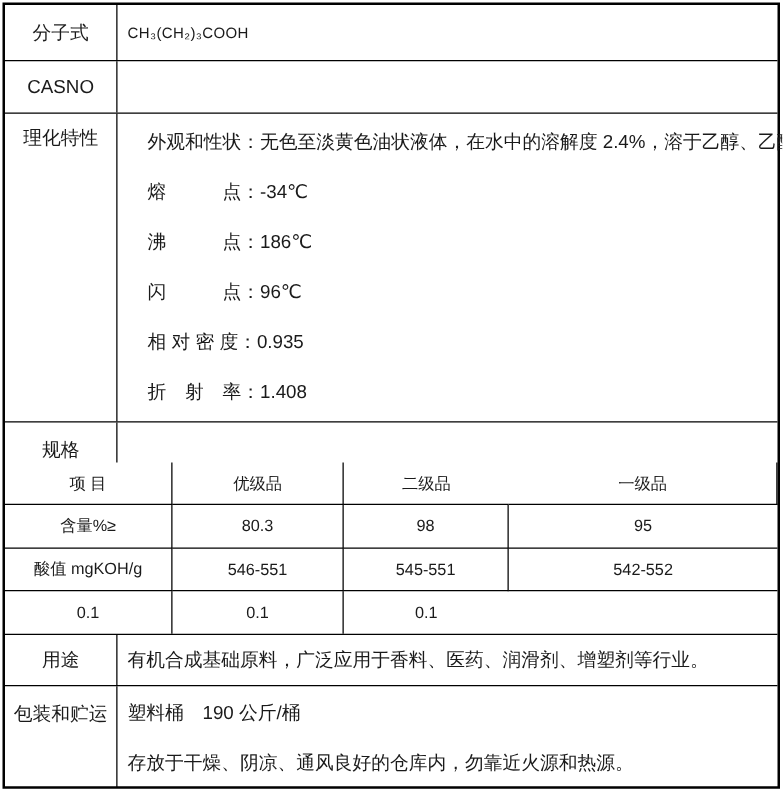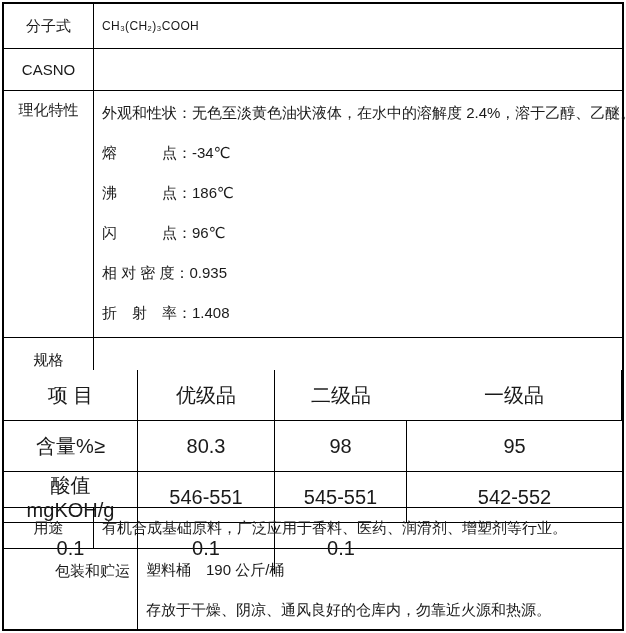--- a/index.html
+++ b/index.html
@@ -28,21 +28,21 @@
     border: 2px solid #000000;
     box-sizing: border-box;
     background: #ffffff;
   }
   .row {
     display: flex;
     box-sizing: border-box;
     border-bottom: 1px solid #000000;
     width: 100%;
   }
-  .row:last-child { border-bottom: none; padding-left: 44px; }
+  .row:last-child { border-bottom: none; }
   .label-cell {
     width: 90px;
     min-width: 90px;
     box-sizing: border-box;
     border-right: 1px solid #000000;
     display: flex;
     justify-content: center;
     align-items: center;
     font-size: 15px;
     text-align: center;
@@ -82,29 +82,29 @@
     grid-template-rows: repeat(4, 1fr);
     padding: 0;
   }
   .spec-cell {
     box-sizing: border-box;
     border-right: 1px solid #000000;
     border-bottom: 1px solid #000000;
     display: flex;
     align-items: center;
     justify-content: center;
-    font-size: 20px;
+    font-size: 13px;
     text-align: center;
   }
   .spec-cell.col-last { border-right: none; }
   .spec-cell.row-last { border-bottom: none; }
   
   .r1 { height: 45px; }
   .r2 { height: 42px; }
-  .r3 { height: 247px; }
+  .r3 { height: 247px; gap: 16px; }
   .r4 { height: 170px; flex-direction: column; }
   .r5 { height: 41px; }
   .r6 { height: 81px; }
   .pad-top-10 { padding-top: 10px; }
   .pad-top-13 { padding-top: 13px; }
 </style>
 </head>
 <body>
 
 <div class="sheet">

